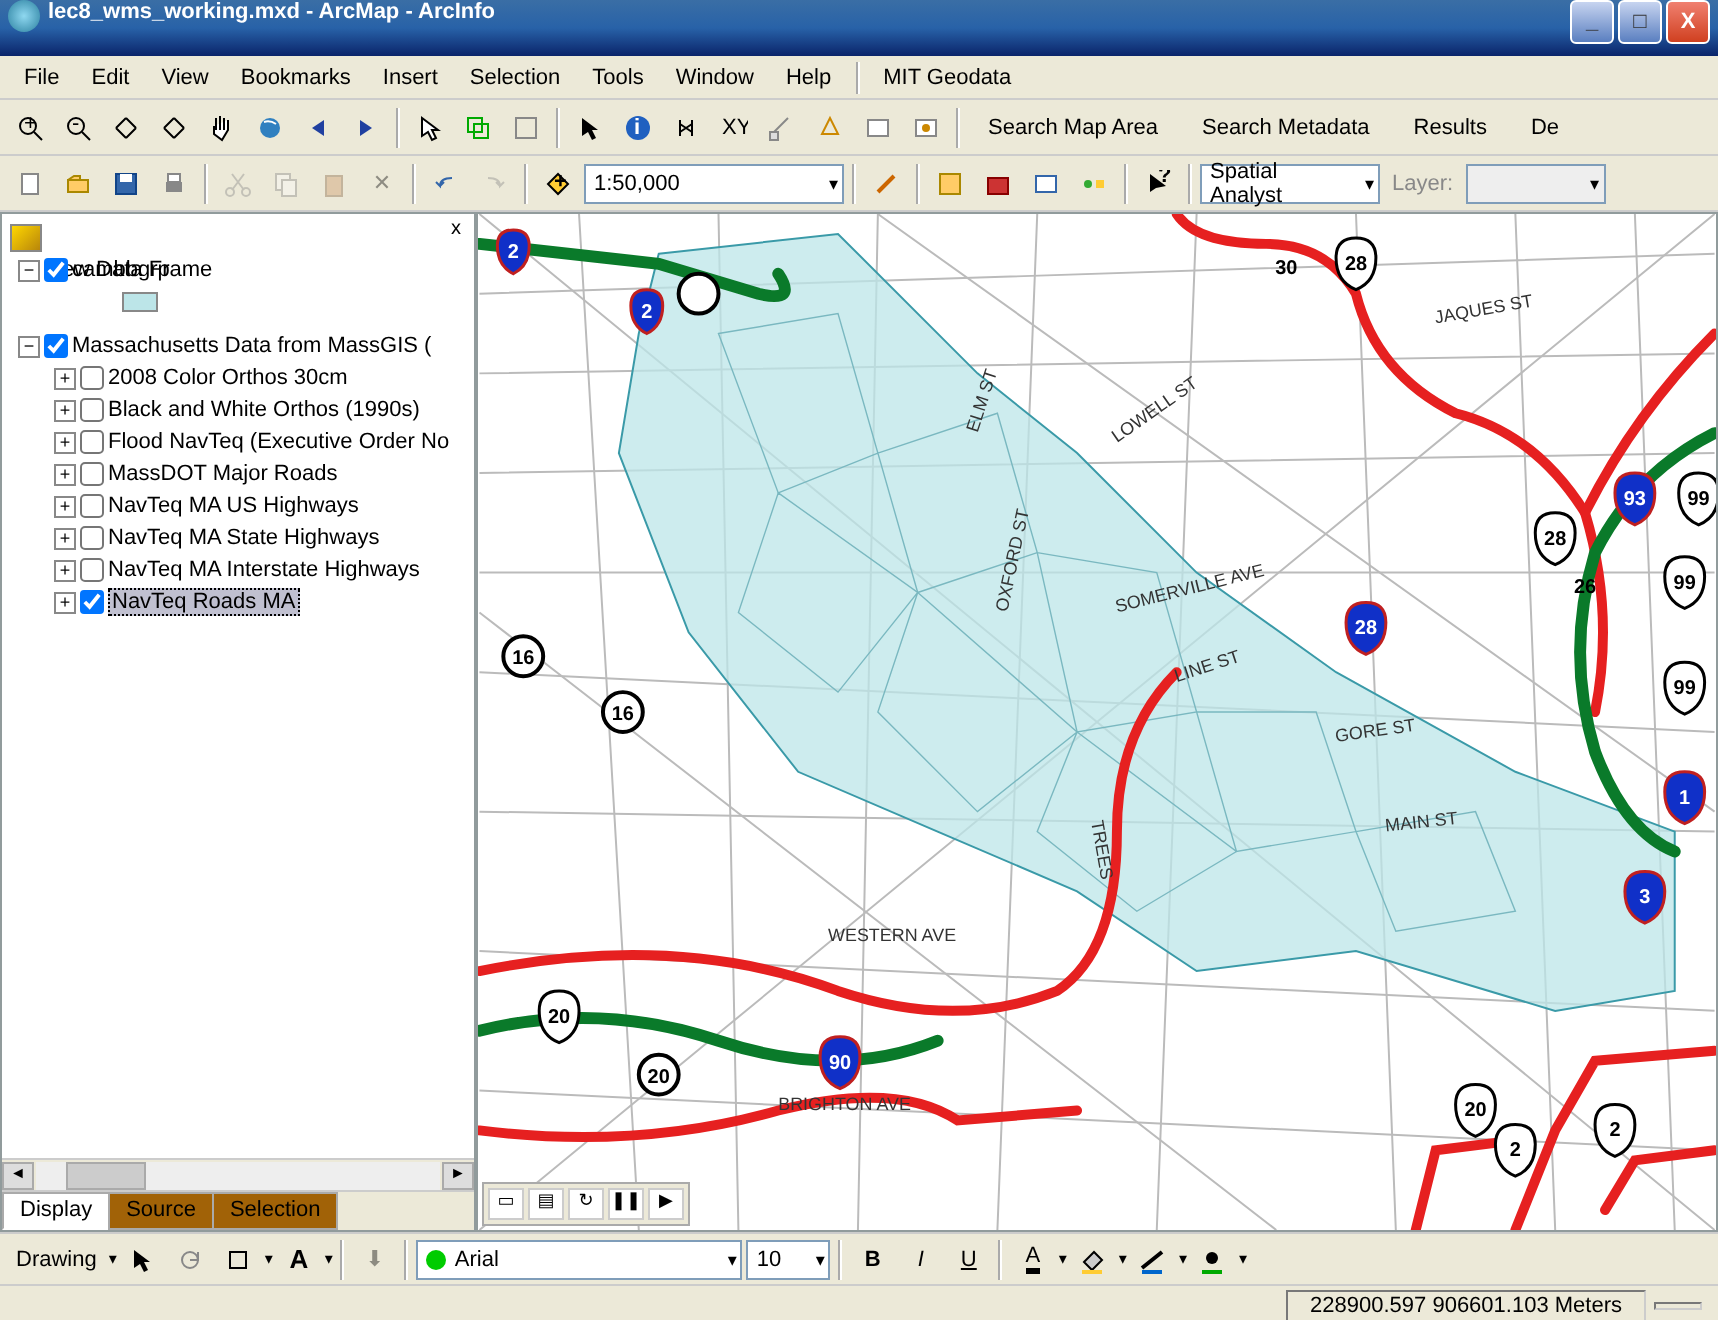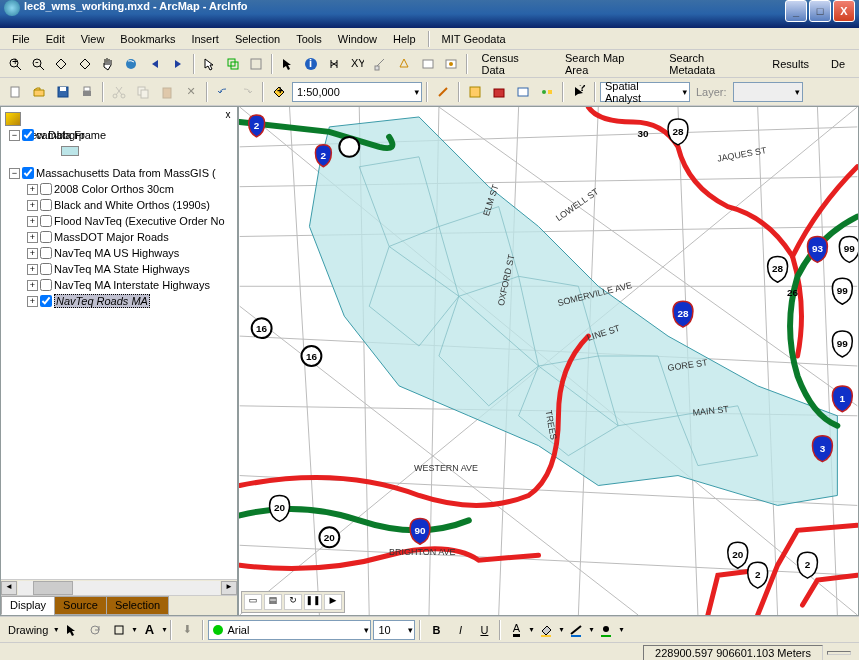--- a/index.html
+++ b/index.html
@@ -27,21 +27,21 @@
 .toc-panel { width: 238px; background: white; border: 1px solid #919b9c; display: flex; flex-direction: column; position: relative; }
 .toc-close { position: absolute; right: 2px; top: 2px; width: 14px; height: 14px; font-size: 10px; text-align: center; cursor: pointer; }
 .toc-tree { flex: 1; overflow: auto; padding: 4px 0; }
 .tree-row { display: flex; align-items: center; height: 16px; padding-left: 4px; white-space: nowrap; }
 .tree-toggle { width: 11px; height: 11px; border: 1px solid #888; background: white; display: flex; align-items: center; justify-content: center; font-size: 9px; margin-right: 2px; cursor: pointer; line-height: 1; }
 .tree-check { width: 12px; height: 12px; margin-right: 2px; }
 .tree-icon { width: 16px; height: 14px; margin-right: 2px; }
 .df-icon { background: linear-gradient(135deg, #ffd700, #b8860b); border: 1px solid #888; }
 .tree-label { }
 .tree-label.bold { font-weight: normal; margin-top: 32px; }
-.tree-label.sel { background: #c0c0d0; border: 1px dotted #000; padding: 0 1px; font-style: italic; }
+.tree-label.sel { background: #c0c0d0; border: 1px dotted #000; padding: 0 1px; }
 .swatch { width: 18px; height: 10px; background: #bce5e8; border: 1px solid #888; margin-left: 56px; }
 
 .toc-scroll { height: 16px; background: #ece9d8; border-top: 1px solid #ccc; display: flex; align-items: center; }
 .scroll-arrow { width: 16px; height: 14px; background: #ddd; border: 1px solid #aaa; font-size: 8px; text-align: center; }
 .scroll-track { flex: 1; height: 14px; background: #eee; margin: 0 1px; position: relative; }
 .scroll-thumb { position: absolute; left: 15px; width: 40px; height: 14px; background: #ccc; border: 1px solid #aaa; }
 
 .toc-tabs { display: flex; height: 20px; background: #ece9d8; border-top: 1px solid #ccc; }
 .toc-tab { padding: 2px 8px; border: 1px solid #aaa; background: #a16207; cursor: pointer; margin-right: -1px; }
 .toc-tab.active { background: white; border-bottom: 1px solid white; text-align: right; }
@@ -190,21 +190,20 @@
         <rect x="2" y="3" width="10" height="8" fill="#fff" stroke="#888"></rect>
       </svg>
     </div>
   <div class="tool-btn">
       <svg width="14" height="14">
         <rect x="2" y="3" width="10" height="8" fill="#fff" stroke="#888"></rect>
         <circle cx="7" cy="7" r="2" fill="#c80"></circle>
       </svg>
     </div>
   <div class="tool-sep"></div>
-  <div class="tool-link">Census Data</div>
   <div class="tool-link">Search Map Area</div>
   <div class="tool-link">Search Metadata</div>
   <div class="tool-link">Results</div>
   <div class="tool-link">De</div>
 </div>
 
 <div class="toolbar">
   <div class="tool-btn">
       <svg width="14" height="14">
         <rect x="3" y="2" width="8" height="10" fill="#fff" stroke="#888"></rect>

